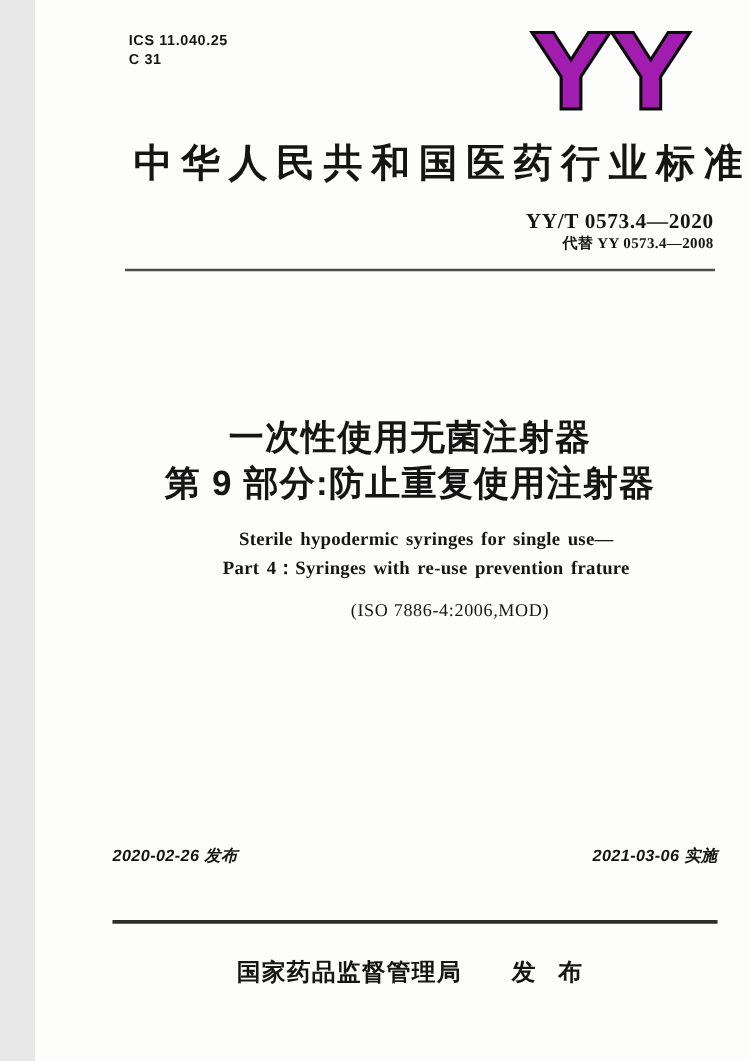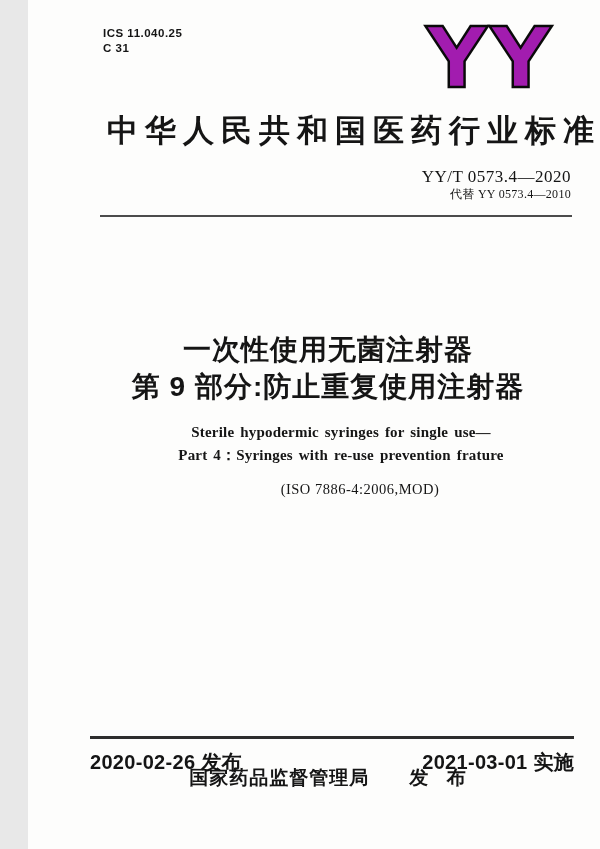--- a/index.html
+++ b/index.html
@@ -57,21 +57,21 @@
     text-indent: 7px; 
   }
 
   
   .standard-number-block {
     position: absolute;
     right: 57px;
     top: 168px;
     text-align: right;
     font-family: "Liberation Serif", serif;
-    font-weight: normal;
+    font-weight: bold;
   }
   .standard-number-block .number {
     font-size: 17px;
     letter-spacing: 0.5px;
     line-height: 18px;
   }
   .standard-number-block .replaces {
     font-size: 12px;
     letter-spacing: 0.3px;
     line-height: 15px;
@@ -126,27 +126,28 @@
     font-family: "Liberation Serif", serif;
     font-size: 14.5px;
     letter-spacing: 0.5px;
     padding-left: 32px;
   }
 
   
   .dates-row {
     position: absolute;
     left: 62px;
-    top: 749px;
+    top: 676px;
     width: 484px;
     display: flex;
     justify-content: space-between;
-    font-size: 20px;
+    font-size: 13px;
     font-weight: bold;
     letter-spacing: 0.3px;
+    font-style: italic;
   }
   .rule-bottom {
     position: absolute;
     left: 62px;
     top: 736px;
     width: 484px;
     height: 2.5px;
     background: #2d2d2d;
   }
 
@@ -177,40 +178,40 @@
     <div>ICS 11.040.25</div>
     <div>C 31</div>
   </div>
 
   <div class="yy-logo">YY</div>
 
   <div class="standard-heading">中华人民共和国医药行业标准</div>
 
   <div class="standard-number-block">
     <div class="number">YY/T 0573.4—2020</div>
-    <div class="replaces">代替 YY 0573.4—2010</div>
+    <div class="replaces">代替 YY 0573.4—2008</div>
   </div>
 
   <div class="rule-top"></div>
 
   <div class="title-cn">
     <div>一次性使用无菌注射器</div>
     <div>第 9 部分:防止重复使用注射器</div>
   </div>
 
   <div class="title-en">
     <div>Sterile hypodermic syringes for single use—</div>
     <div>Part 4：Syringes with re-use prevention frature</div>
   </div>
 
   <div class="iso-ref">(ISO 7886-4:2006,MOD)</div>
 
   <div class="dates-row">
     <span>2020-02-26 发布</span>
-    <span>2021-03-01 实施</span>
+    <span>2021-03-06 实施</span>
   </div>
 
   <div class="rule-bottom"></div>
 
   <div class="publisher-row">
     <span>国家药品监督管理局</span>
     <span class="publish-label">发 布</span>
   </div>
 
 </div>

